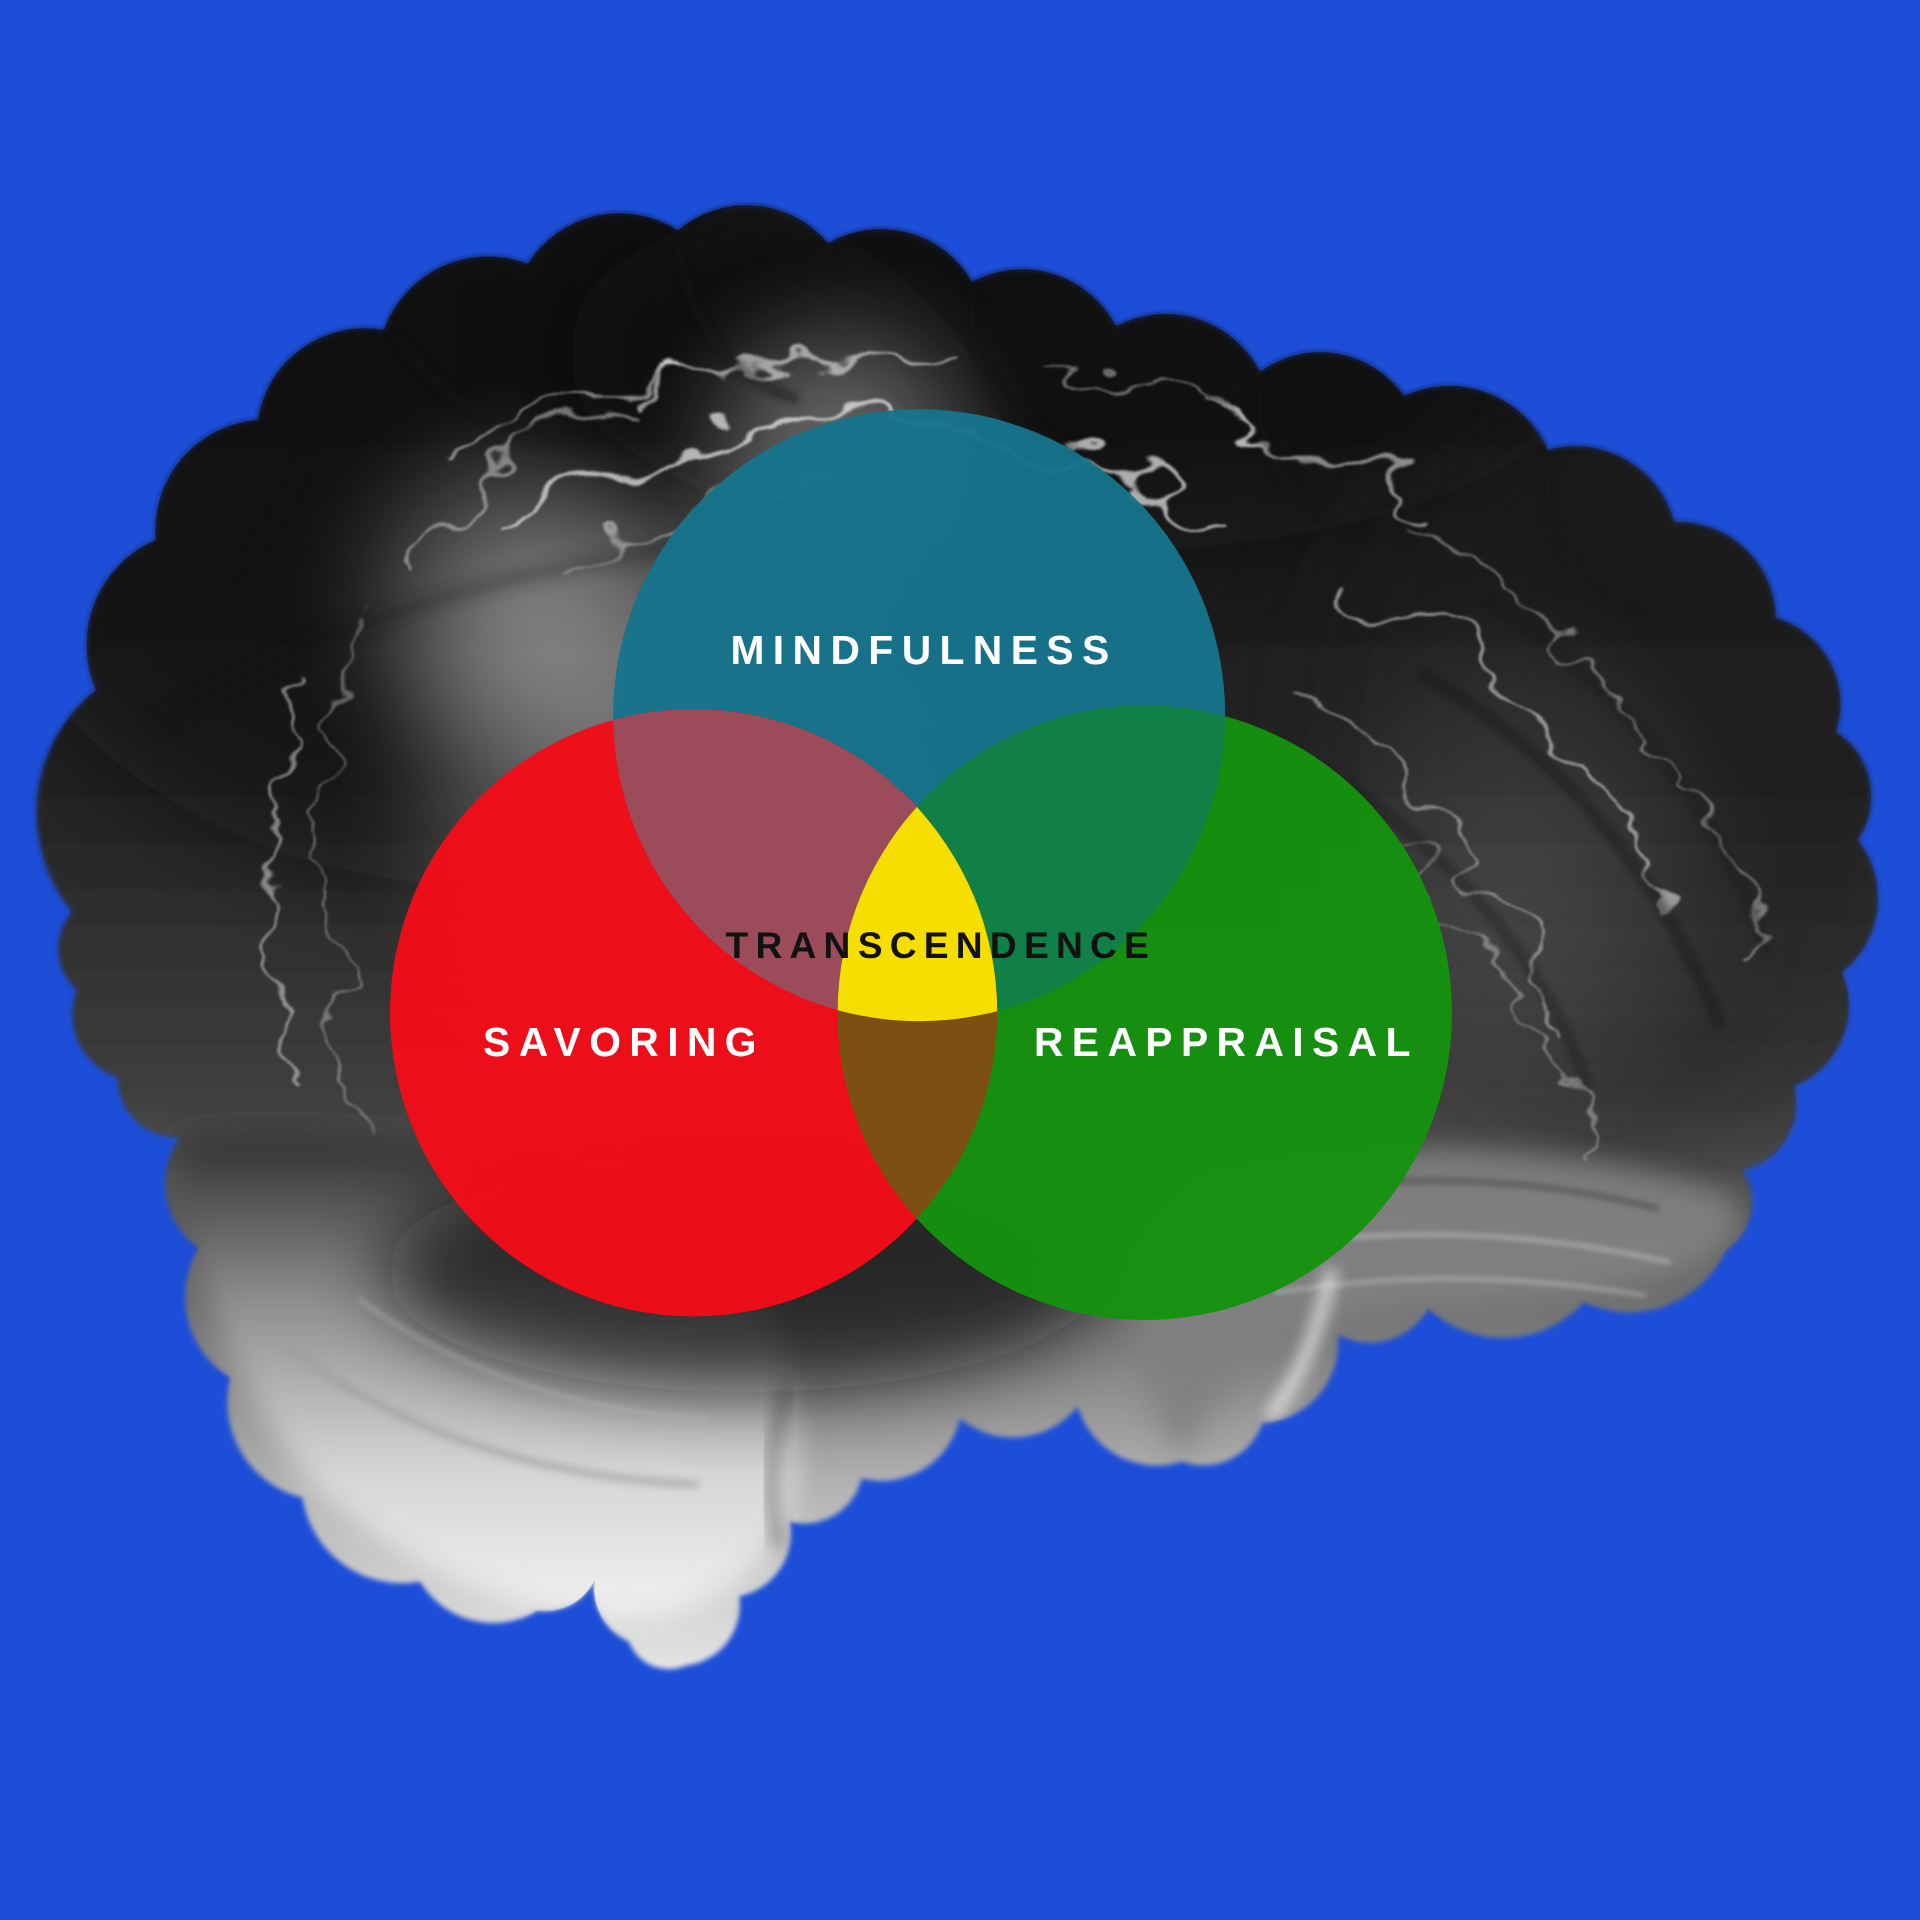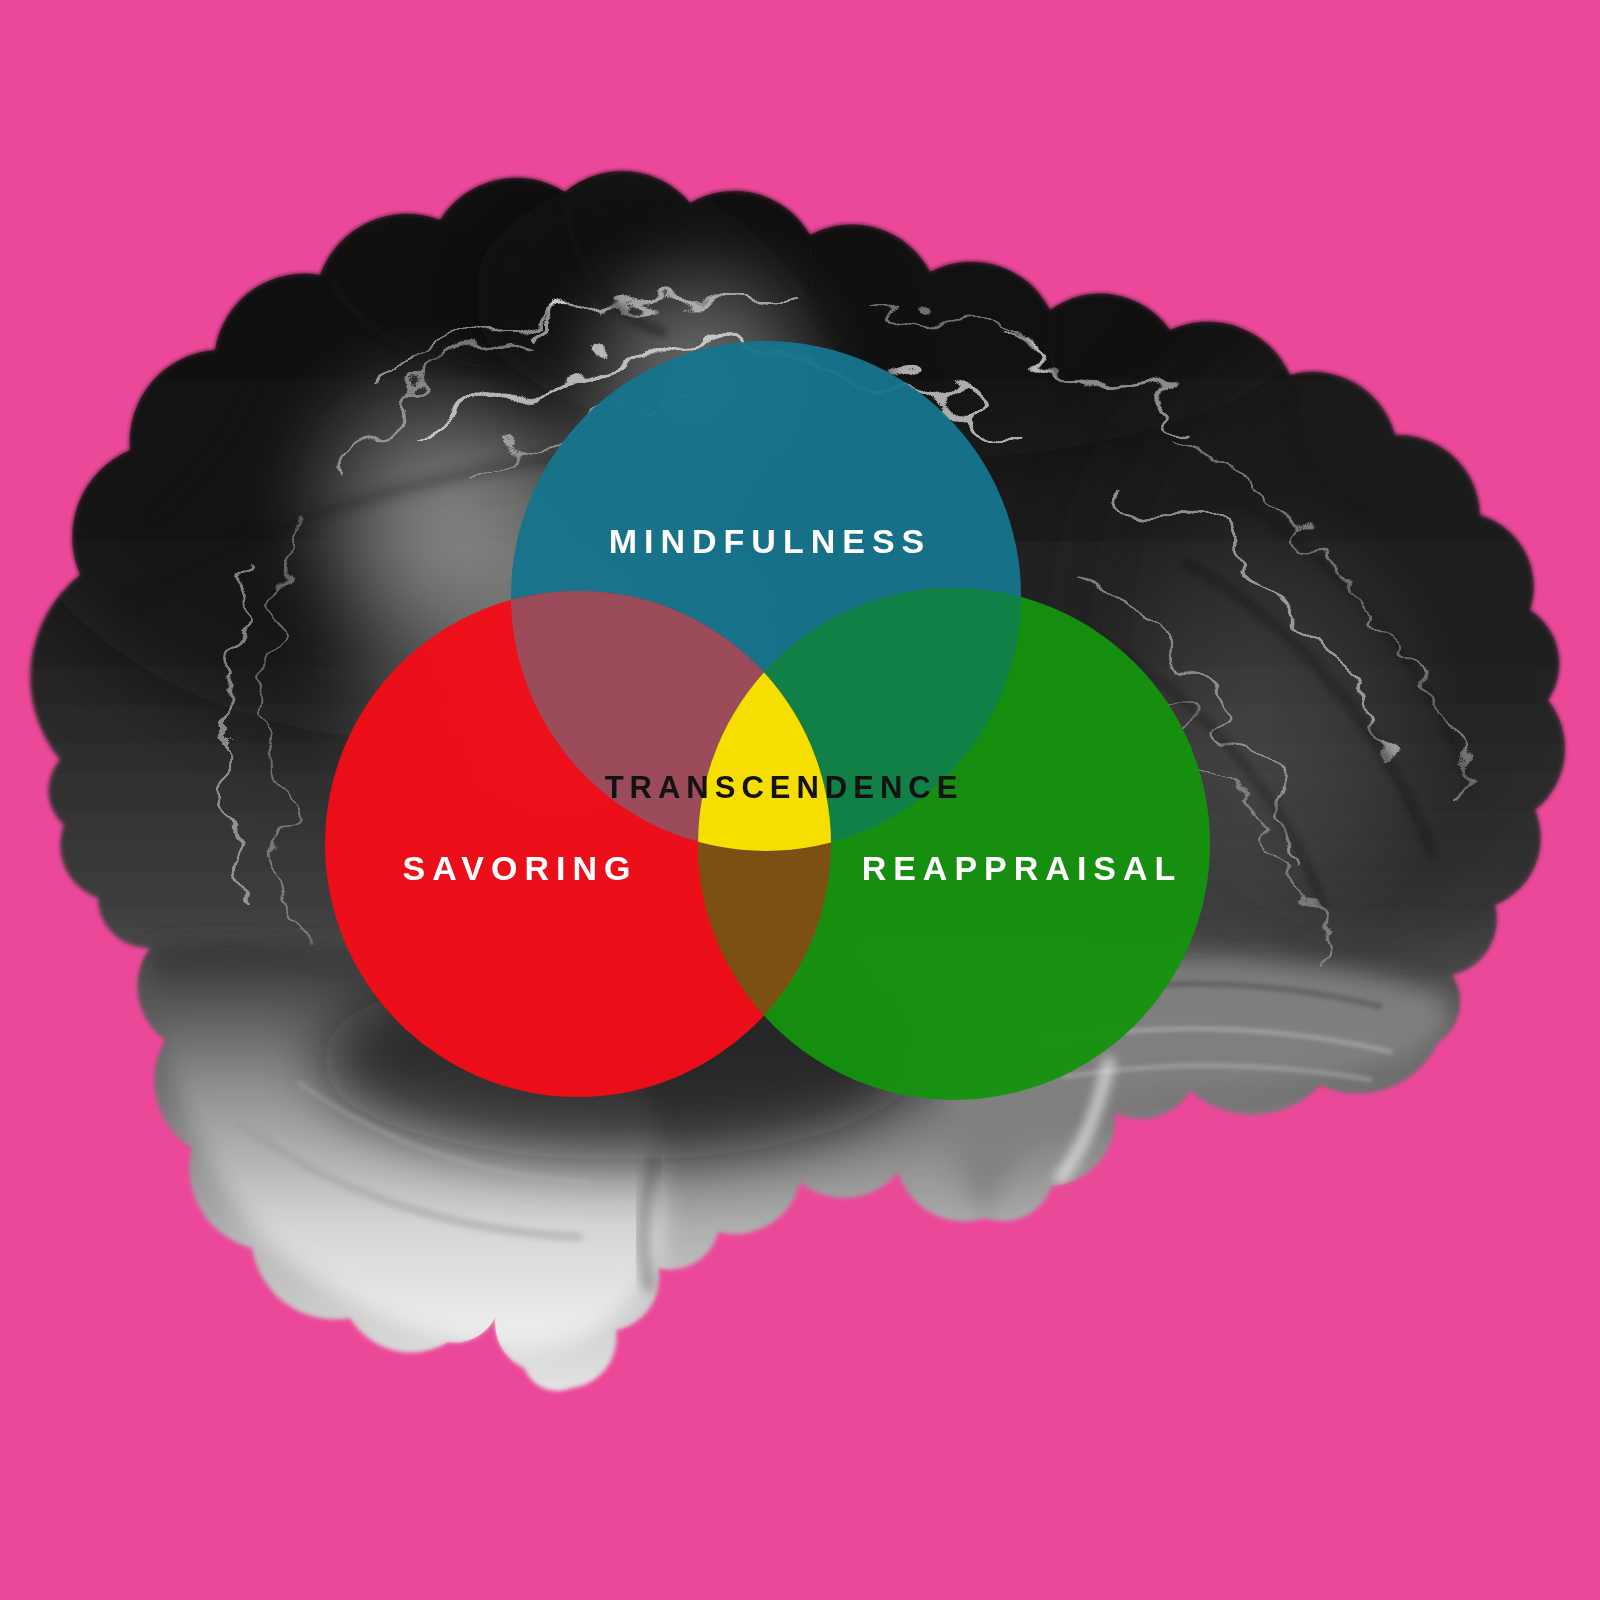--- a/index.html
+++ b/index.html
@@ -1,16 +1,16 @@
 <!DOCTYPE html>
 <html><head>
 <meta charset="utf-8">
 <style>
   html,body{margin:0;padding:0;background:#ffffff;}
-  .stage{width:1600px;height:1600px;position:relative;overflow:hidden;background:#ec4899;
+  .stage{width:1600px;height:1600px;position:relative;overflow:hidden;background:#1d4ed8;
          font-family:"Liberation Sans",sans-serif;}
   svg{display:block;}
   text{font-family:"Liberation Sans","DejaVu Sans",sans-serif;font-weight:700;}
 </style>
 </head>
 <body>
 
 <div class="stage">
 <svg width="1600" height="1600" viewBox="0 0 1600 1600">
   <defs>

